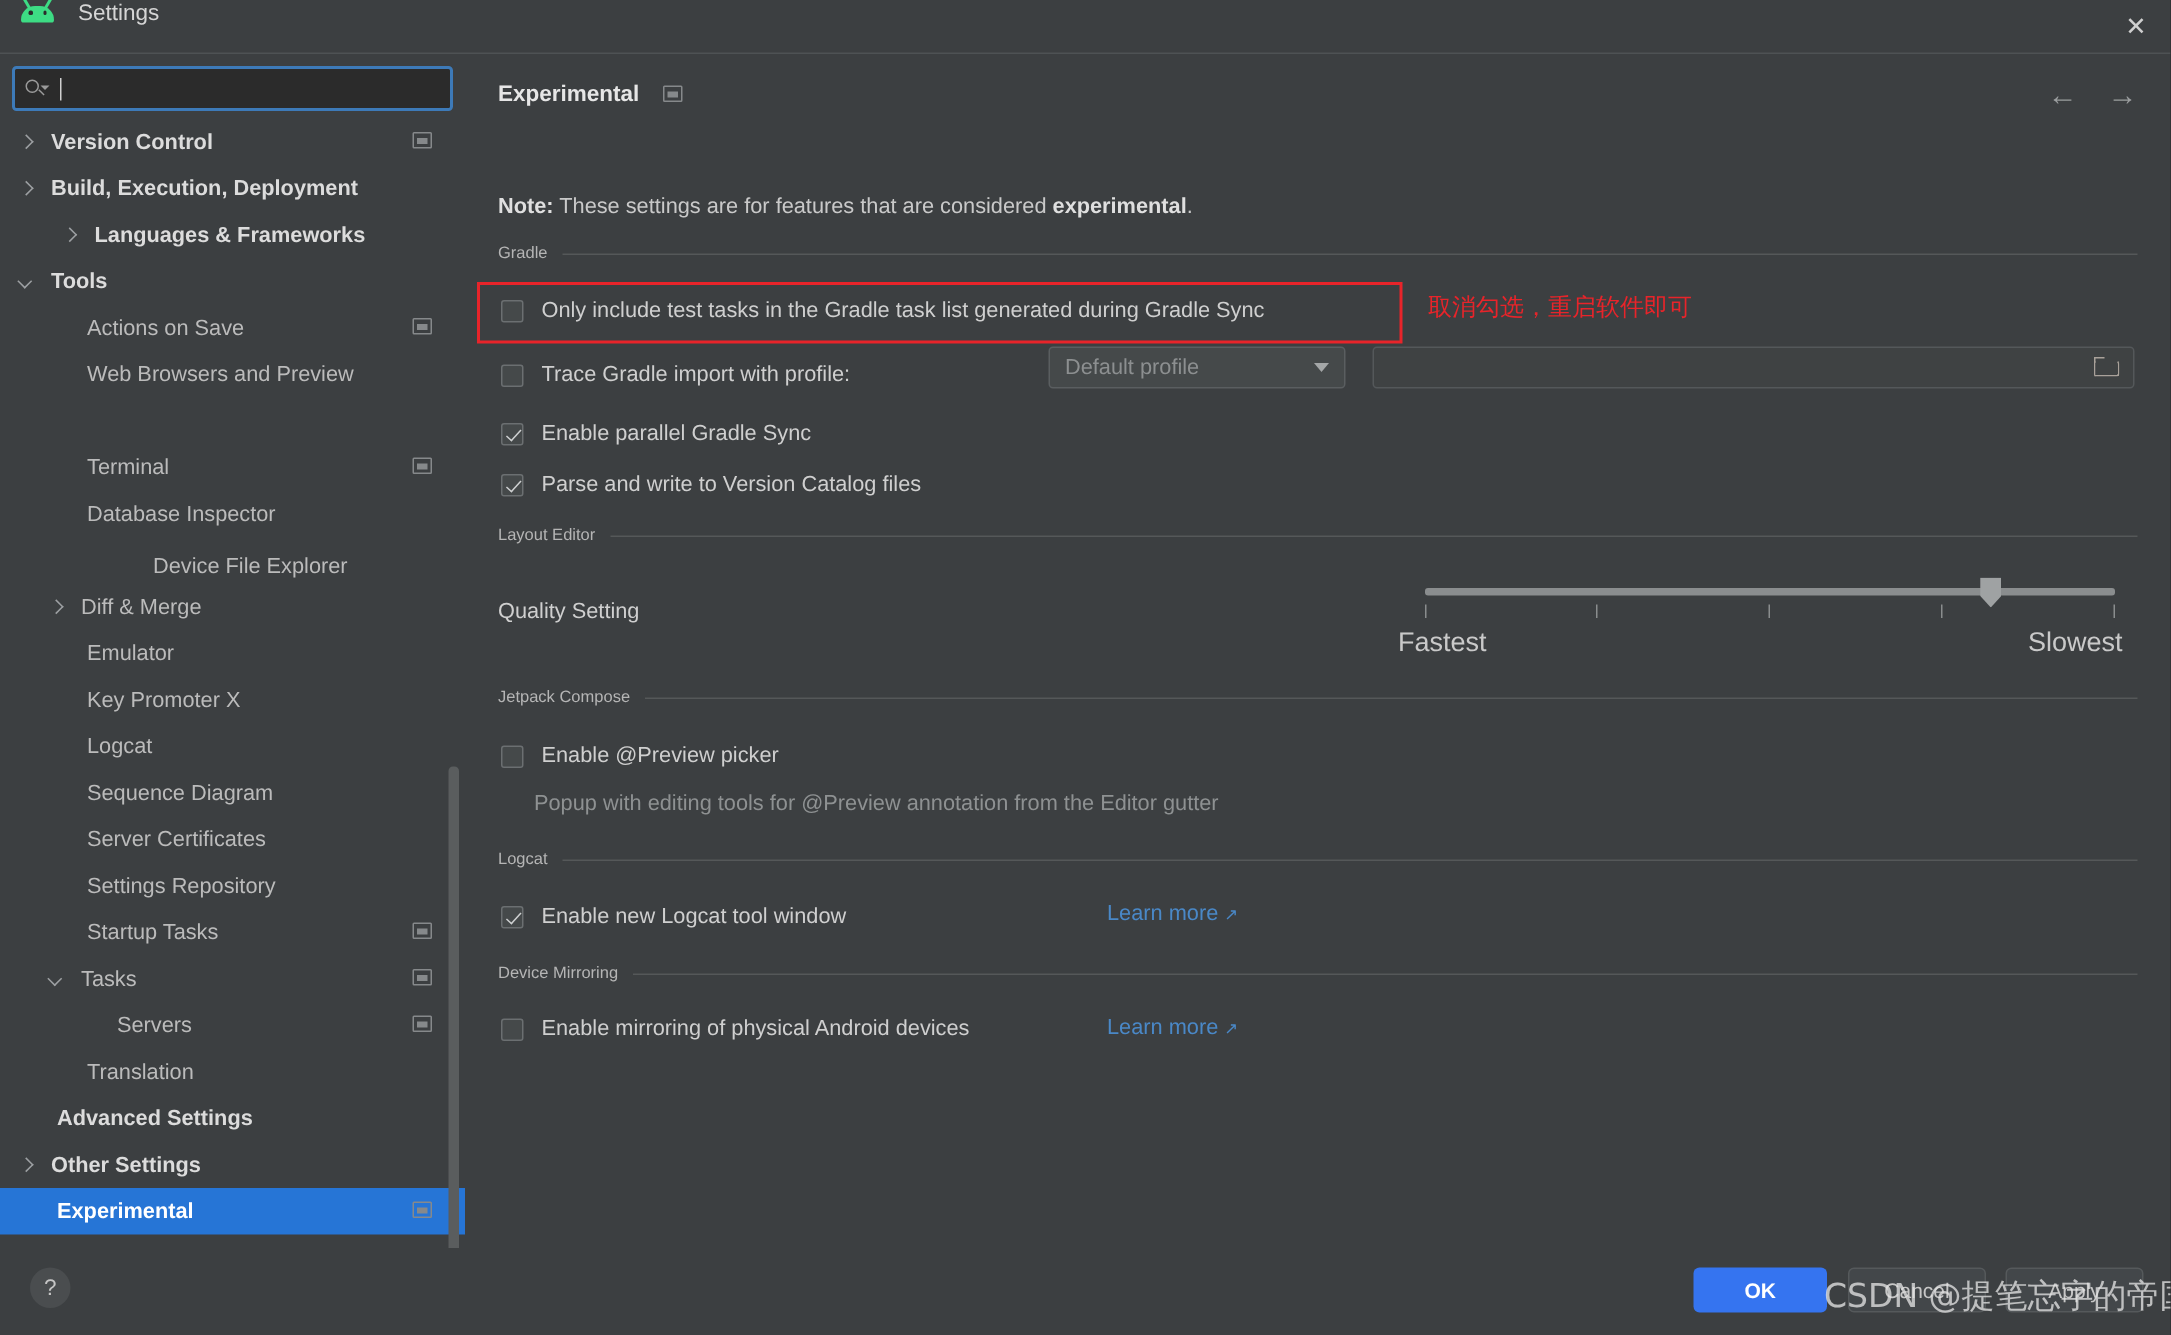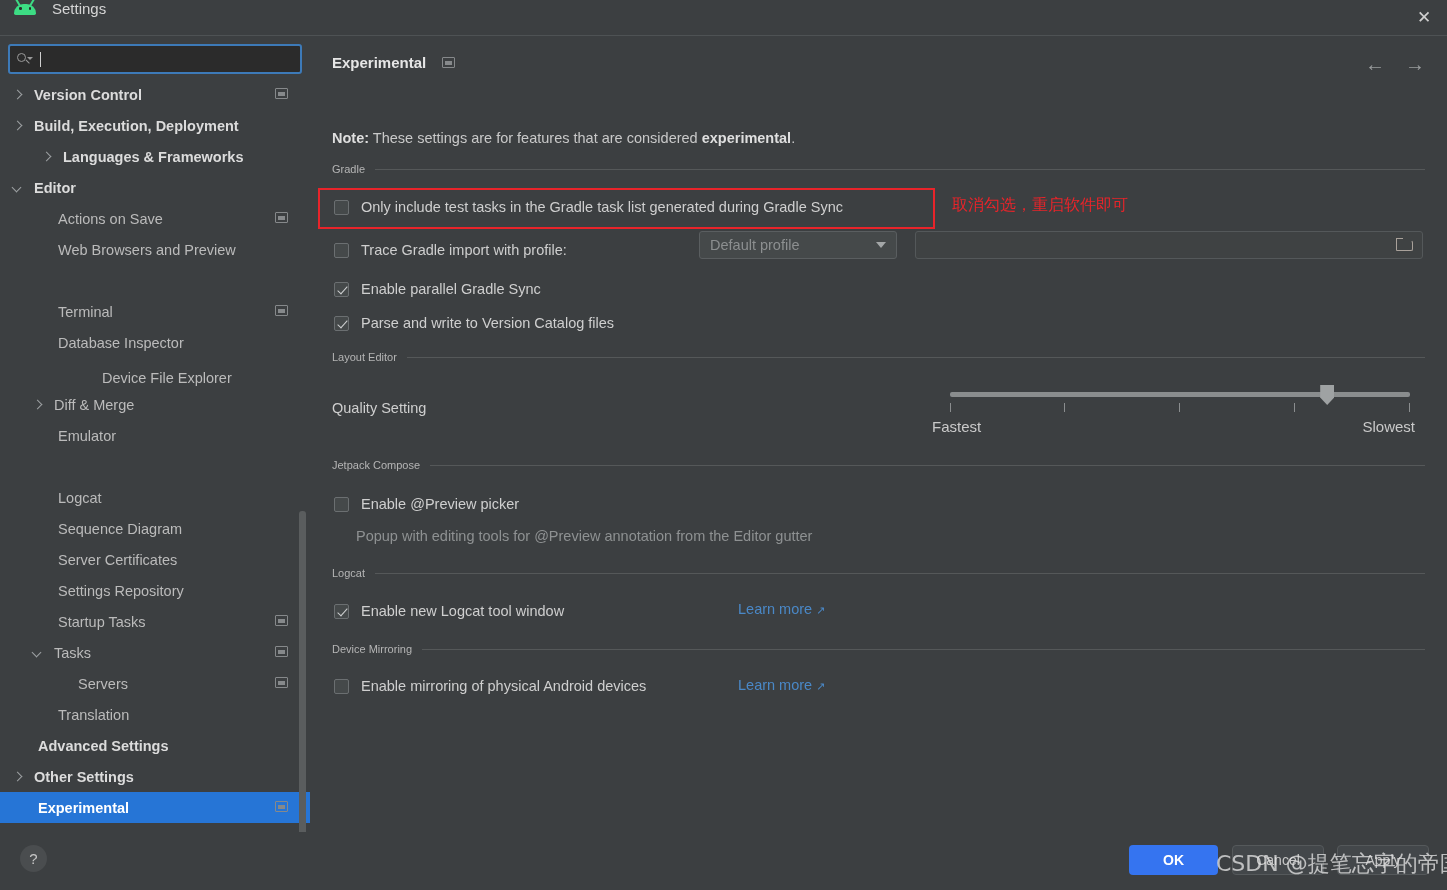--- a/index.html
+++ b/index.html
@@ -212,21 +212,21 @@
     background: #8a8d8e; border-radius: 2px;
   }
   .slider-thumb {
     position: absolute; top: -7px; width: 14px; height: 20px;
     background: #9fa2a3; clip-path: polygon(0 0,100% 0,100% 62%,50% 100%,0 62%);
   }
   .tick {
     position: absolute; top: 11px; width: 1px; height: 9px; background: #8a8d8e;
   }
   .slider-end {
-    position: absolute; font-size: 15px; color: #c9c9c9; top: 26px;
+    position: absolute; font-size: 18px; color: #c9c9c9; top: 26px;
   }
 
   .link {
     position: absolute; font-size: 14.5px; color: #4a88c7; cursor: pointer;
   }
   .link .ext { font-size: 11px; margin-left: 4px; }
 
   
   .bottombar {
     position: absolute; left: 0; top: 832px; width: 1447px; height: 58px;
@@ -292,21 +292,21 @@
         <div class="tree-row bold" style="top: 26px;">
           <span class="arrow closed" style="margin-left: 10px;"></span>
           <span class="label" style="margin-left: 10px;">Build, Execution, Deployment</span>
         </div>
         <div class="tree-row bold" style="top: 57px; padding-left: 29px;">
           <span class="arrow closed" style="margin-left: 10px;"></span>
           <span class="label" style="margin-left: 10px;">Languages &amp; Frameworks</span>
         </div>
         <div class="tree-row bold" style="top: 88px;">
           <span class="arrow open" style="margin-left: 10px;"></span>
-          <span class="label" style="margin-left: 10px;">Editor</span>
+          <span class="label" style="margin-left: 10px;">Tools</span>
         </div>
         <div class="tree-row" style="top: 119px;">
           <span class="arrow" style="margin-left: 30px;"></span>
           <span class="label" style="margin-left: 14px;">Actions on Save</span>
           <span class="proj-icon"></span>
         </div>
         <div class="tree-row" style="top: 150px;">
           <span class="arrow" style="margin-left: 30px;"></span>
           <span class="label" style="margin-left: 14px;">Web Browsers and Preview</span>
         </div>
@@ -323,20 +323,24 @@
           <span class="arrow" style="margin-left: 30px;"></span>
           <span class="label" style="margin-left: 14px;">Device File Explorer</span>
         </div>
         <div class="tree-row" style="top: 305px;">
           <span class="arrow closed" style="margin-left: 30px;"></span>
           <span class="label" style="margin-left: 10px;">Diff &amp; Merge</span>
         </div>
         <div class="tree-row" style="top: 336px;">
           <span class="arrow" style="margin-left: 30px;"></span>
           <span class="label" style="margin-left: 14px;">Emulator</span>
+        </div>
+        <div class="tree-row" style="top: 367px;">
+          <span class="arrow" style="margin-left: 30px;"></span>
+          <span class="label" style="margin-left: 14px;">Key Promoter X</span>
         </div>
         <div class="tree-row" style="top: 398px;">
           <span class="arrow" style="margin-left: 30px;"></span>
           <span class="label" style="margin-left: 14px;">Logcat</span>
         </div>
         <div class="tree-row" style="top: 429px;">
           <span class="arrow" style="margin-left: 30px;"></span>
           <span class="label" style="margin-left: 14px;">Sequence Diagram</span>
         </div>
         <div class="tree-row" style="top: 460px;">

